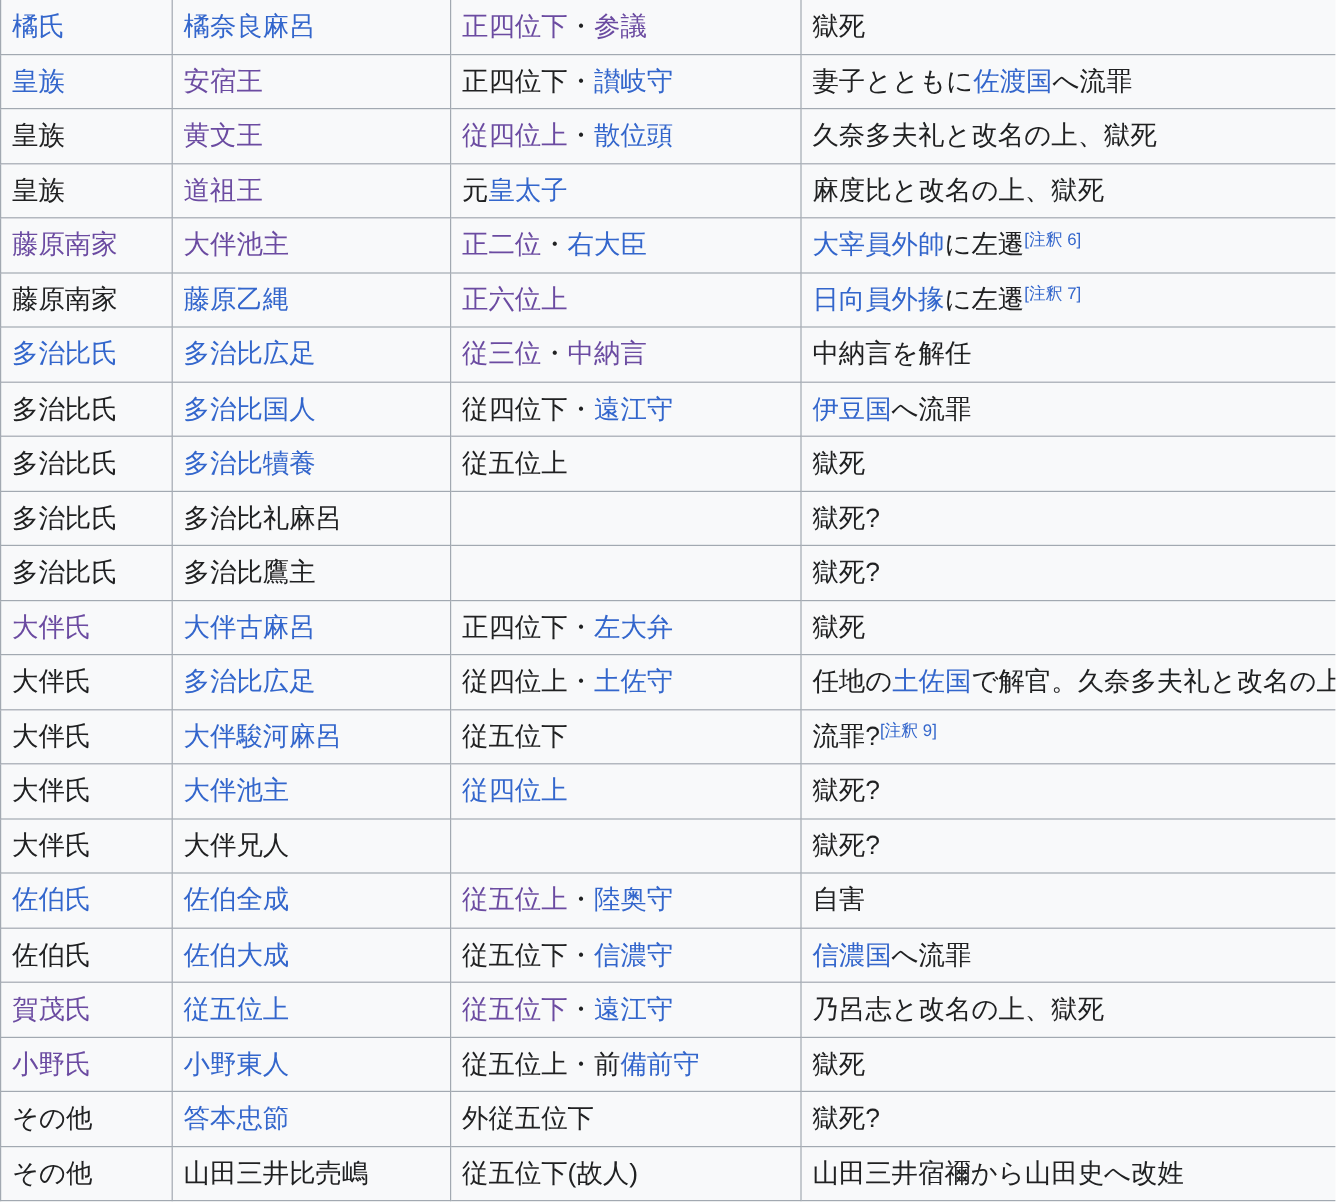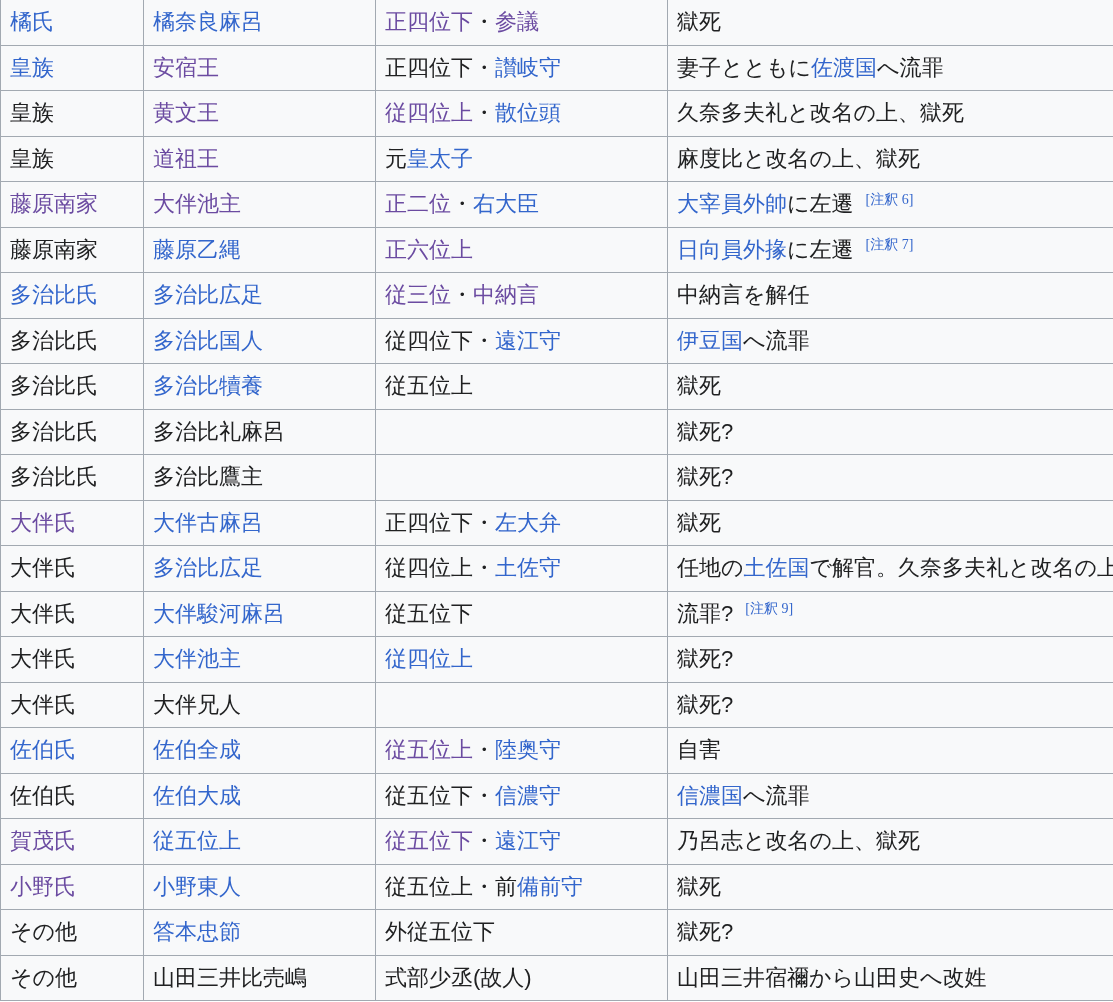--- a/index.html
+++ b/index.html
@@ -32,33 +32,31 @@
     overflow: visible;
   }
   col.c1 { width: 143px; }
   col.c2 { width: 232px; }
   col.c3 { width: 292px; }
   col.c4 { width: 533px; }
   a.lnk {
     color: var(--link, #3366cc);
     text-decoration: none;
     cursor: pointer;
-    font-family: Liberation Serif, serif;
   }
   a.lnk.visited {
     color: var(--visited, #6b4ba1);
   }
   sup.ref {
     font-size: 14px;
     line-height: 1;
     vertical-align: baseline;
     position: relative;
     top: -0.55em;
     white-space: nowrap;
-    margin-left: 12px;
   }
 </style>
 </head>
 <body>
 
 <div id="viewport">
   <table class="wikitable">
     <colgroup>
       <col class="c1">
         <col class="c2">
@@ -188,18 +186,18 @@
         </tr>
         <tr>
           <td><span>その他</span></td>
           <td><a class="lnk">答本忠節</a></td>
           <td><span>外従五位下</span></td>
           <td><span>獄死?</span></td>
         </tr>
         <tr>
           <td><span>その他</span></td>
           <td><span>山田三井比売嶋</span></td>
-          <td><span>式部少丞(故人)</span></td>
+          <td><span>従五位下(故人)</span></td>
           <td><span>山田三井宿禰から山田史へ改姓</span></td>
         </tr>
       </tbody>
   </table>
 </div>
 
 </body></html>

